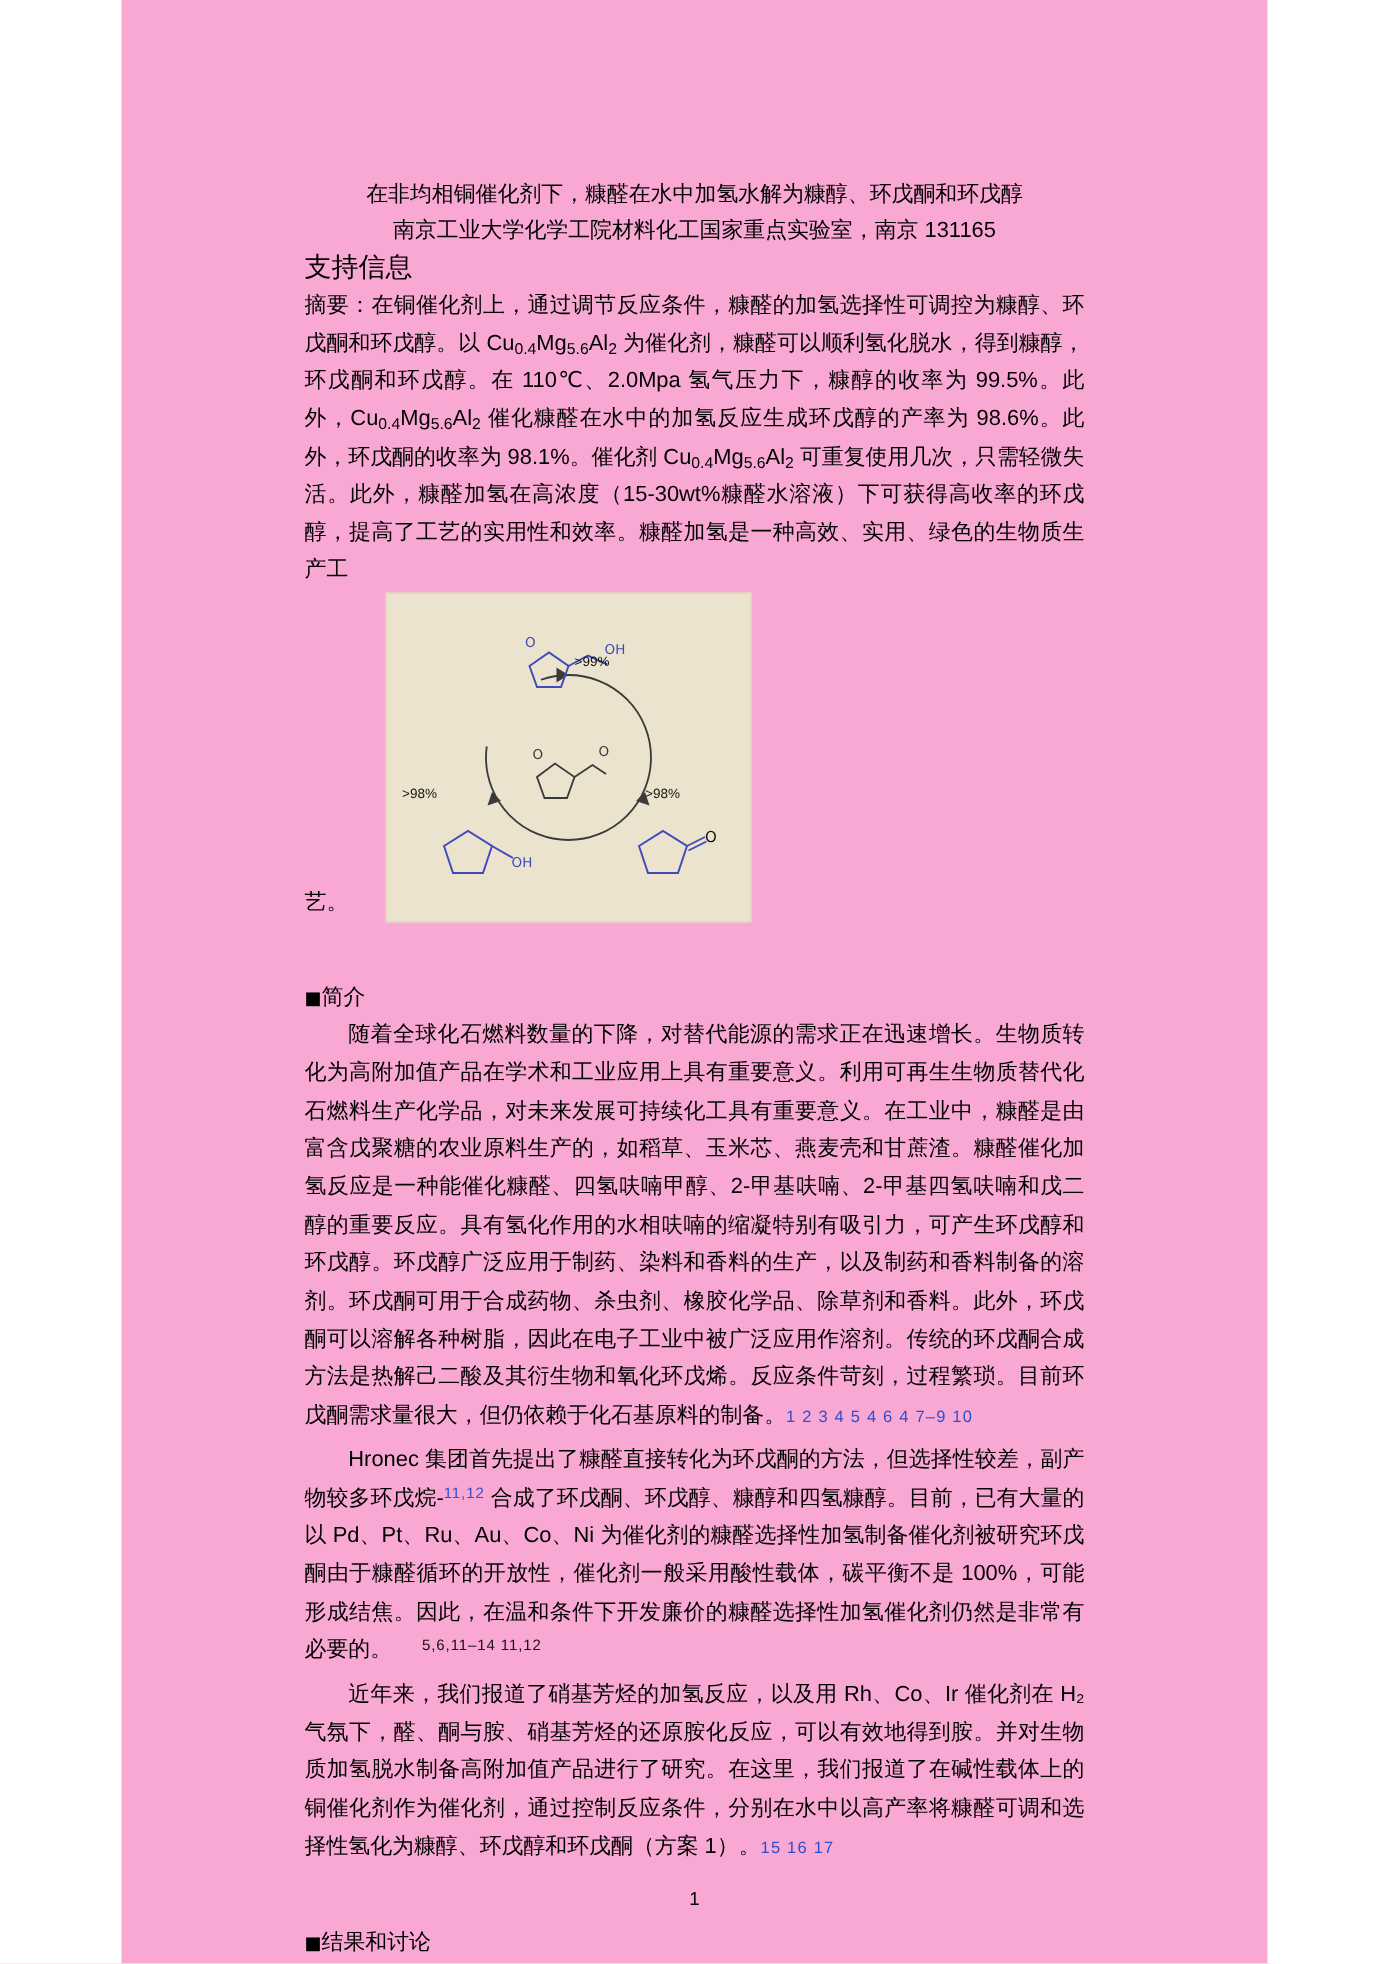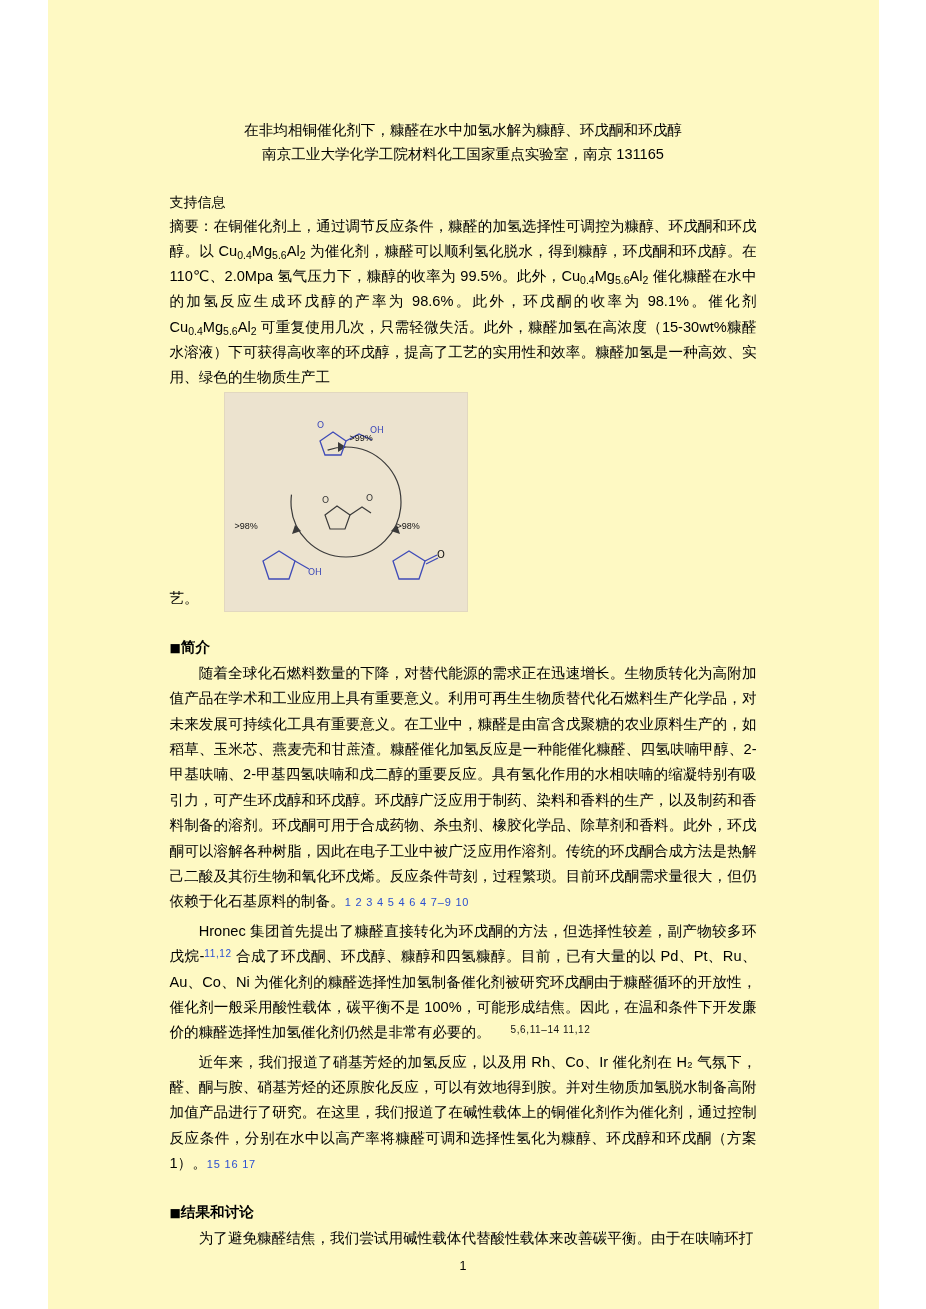--- a/index.html
+++ b/index.html
@@ -6,42 +6,41 @@
     margin: 0;
     padding: 0;
     background: #ffffff;
   }
   body {
     font-family: "Liberation Serif", "DejaVu Serif", serif;
     color: #000000;
   }
   .page {
     position: relative;
-    width: 831px;
+    width: 764px;
     height: 1309px;
     margin: 0 auto;
-    background: #fef9c3;
+    background: #f9a8d4;
     box-sizing: border-box;
     padding: 96px 122px 40px 122px;
     overflow: hidden;
   }
   .title-block {
     text-align: center;
     margin-top: 22px;
     line-height: 1.65;
     font-size: 14.6px;
   }
   .title-line {
     font-family: "Liberation Sans", "DejaVu Sans", sans-serif;
     font-size: 14.6px;
   }
   .si-label {
-    margin-top: 28px;
     font-family: "Liberation Sans", "DejaVu Sans", sans-serif;
-    font-size: 14px;
+    font-size: 18px;
   }
   .abstract {
     margin-top: 2px;
     font-family: "Liberation Sans", "DejaVu Sans", sans-serif;
     font-size: 14.6px;
     line-height: 1.72;
     text-align: justify;
     text-justify: inter-ideograph;
   }
   sub { font-size: 0.72em; vertical-align: -0.28em; }
@@ -85,24 +84,24 @@
     color: #111;
   }
   .tail-char {
     position: absolute;
     left: 0;
     bottom: 4px;
     font-family: "Liberation Sans", "DejaVu Sans", sans-serif;
     font-size: 14.6px;
   }
   .section-head {
-    margin-top: 26px;
+    margin-top: 40px;
     font-family: "Liberation Sans", "DejaVu Sans", sans-serif;
     font-size: 14.6px;
-    font-weight: bold;
+    font-weight: normal;
   }
   .body-p {
     margin-top: 4px;
     font-family: "Liberation Sans", "DejaVu Sans", sans-serif;
     font-size: 14.6px;
     line-height: 1.74;
     text-align: justify;
     text-justify: inter-ideograph;
     text-indent: 2em;
   }

